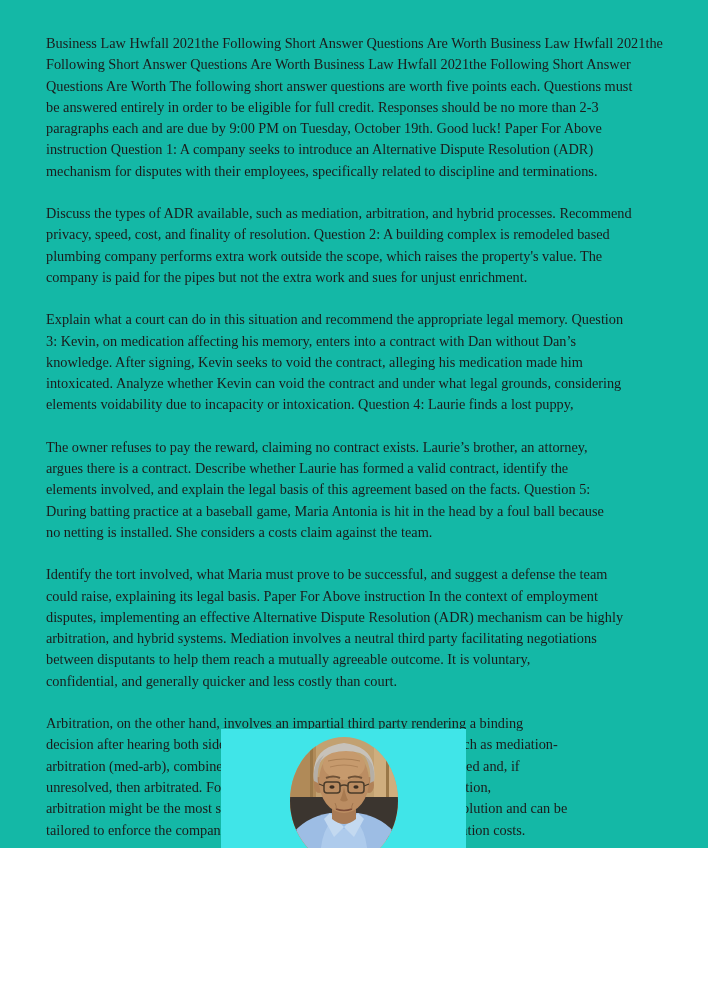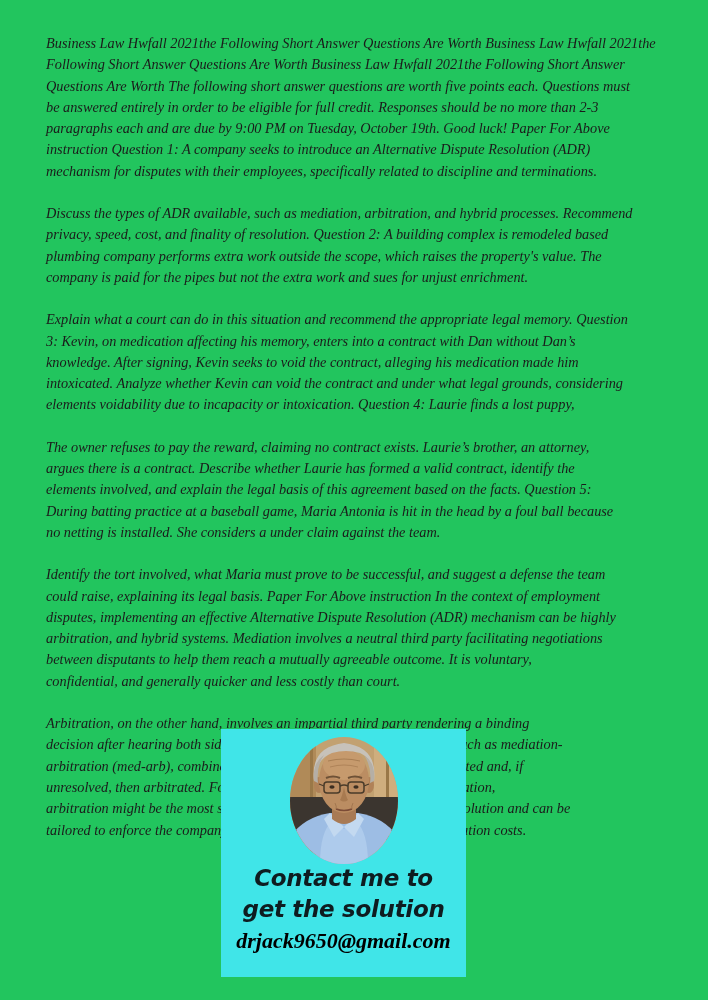--- a/index.html
+++ b/index.html
@@ -1,23 +1,22 @@
 <!DOCTYPE html>
 <html><head>
 <meta charset="utf-8">
 <style>
   html, body { margin: 0; padding: 0; background: #ffffff; }
   .page {
     position: relative;
     width: 708px;
-    height: 1000px;
-    background: #22c55e;
+    height: 848px;
+    background: #14b8a6;
     overflow: hidden;
     font-family: "Liberation Serif", serif;
-    font-style: italic;
   }
   .doc-text {
     position: absolute;
     left: 46px;
     top: 33px;
     width: 625px;
     font-size: 14.3px;
     line-height: 21.3px;
     color: #1b1b1b;
   }
@@ -88,21 +87,21 @@
         <div class="line">3: Kevin, on medication affecting his memory, enters into a contract with Dan without Dan’s</div>
         <div class="line">knowledge. After signing, Kevin seeks to void the contract, alleging his medication made him</div>
         <div class="line">intoxicated. Analyze whether Kevin can void the contract and under what legal grounds, considering</div>
         <div class="line">elements voidability due to incapacity or intoxication. Question 4: Laurie finds a lost puppy,</div>
       </div>
       <div class="para">
         <div class="line">The owner refuses to pay the reward, claiming no contract exists. Laurie’s brother, an attorney,</div>
         <div class="line">argues there is a contract. Describe whether Laurie has formed a valid contract, identify the</div>
         <div class="line">elements involved, and explain the legal basis of this agreement based on the facts. Question 5:</div>
         <div class="line">During batting practice at a baseball game, Maria Antonia is hit in the head by a foul ball because</div>
-        <div class="line">no netting is installed. She considers a under claim against the team.</div>
+        <div class="line">no netting is installed. She considers a costs claim against the team.</div>
       </div>
       <div class="para">
         <div class="line">Identify the tort involved, what Maria must prove to be successful, and suggest a defense the team</div>
         <div class="line">could raise, explaining its legal basis. Paper For Above instruction In the context of employment</div>
         <div class="line">disputes, implementing an effective Alternative Dispute Resolution (ADR) mechanism can be highly</div>
         <div class="line">arbitration, and hybrid systems. Mediation involves a neutral third party facilitating negotiations</div>
         <div class="line">between disputants to help them reach a mutually agreeable outcome. It is voluntary,</div>
         <div class="line">confidential, and generally quicker and less costly than court.</div>
       </div>
       <div class="para">

